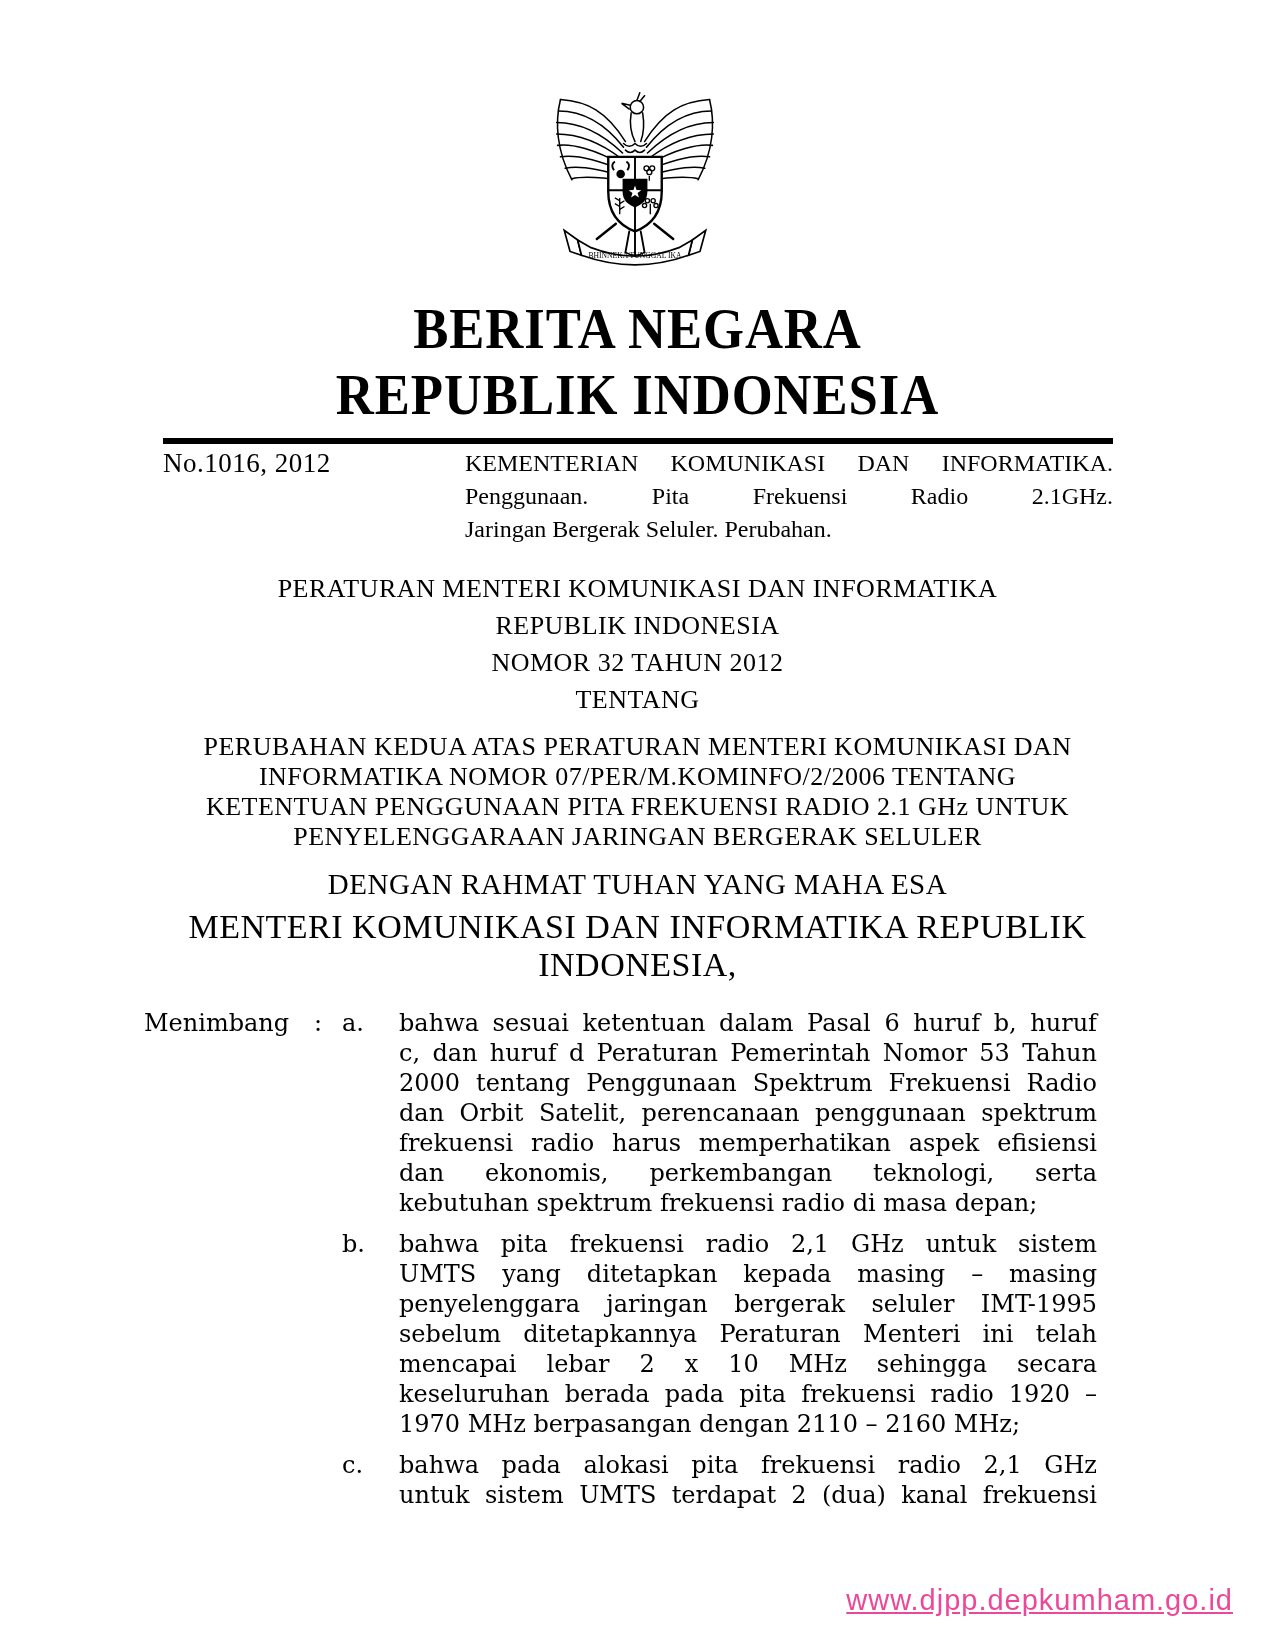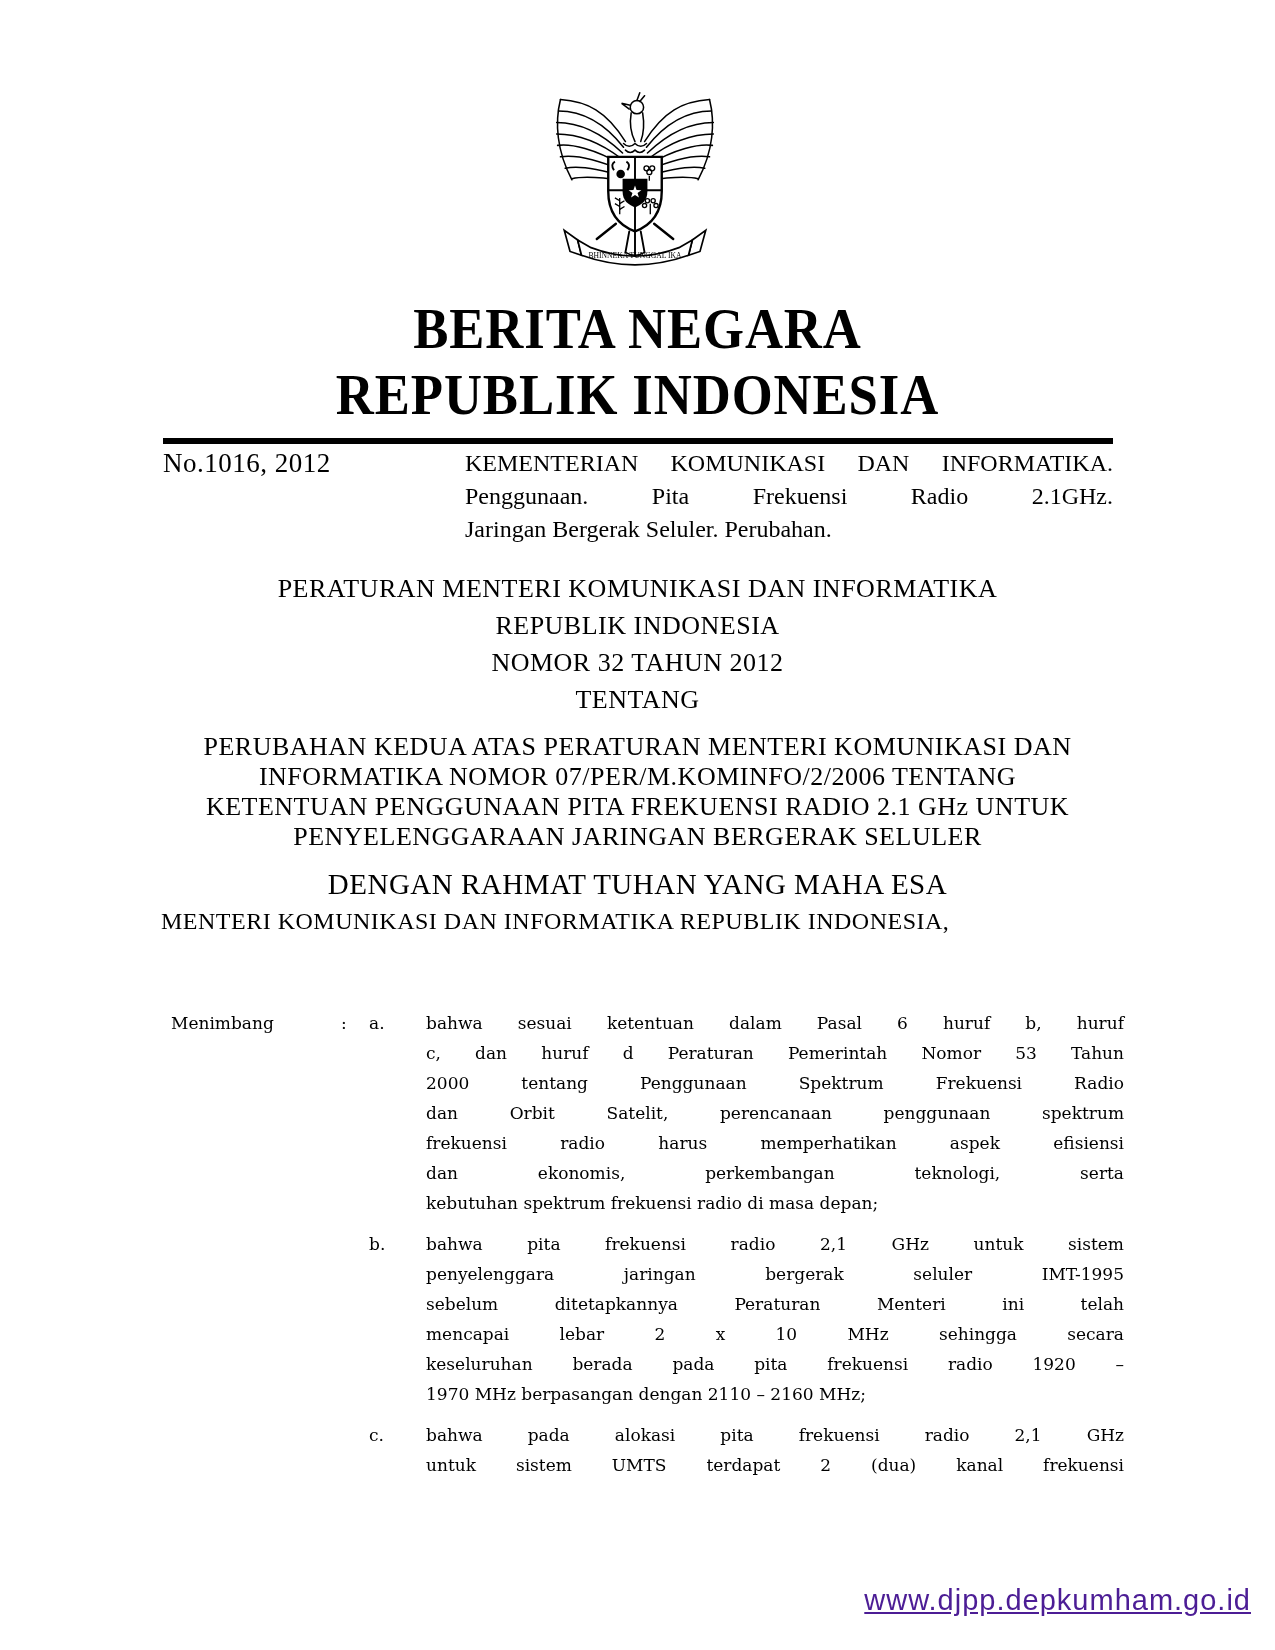--- a/index.html
+++ b/index.html
@@ -22,34 +22,34 @@
   .tline{text-align:justify;text-align-last:justify;}
   .tline.tlast{text-align-last:left;}
   .center-lines .tline{text-align:center;text-align-last:center;}
 
   .heading{position:absolute;left:161px;top:570px;width:953px;
            font-family:"Liberation Serif", serif;font-size:26px;line-height:37px;letter-spacing:0.5px;}
   .heading2{position:absolute;left:161px;top:732px;width:953px;
            font-family:"Liberation Serif", serif;font-size:26px;line-height:30px;letter-spacing:0.5px;}
   .invocation{position:absolute;left:161px;top:868px;width:953px;text-align:center;
            font-family:"Liberation Serif", serif;font-size:29px;letter-spacing:0.5px;}
-  .official{position:absolute;left:161px;top:908px;width:953px;text-align:left;
-           font-family:"Liberation Serif", serif;font-size:24px;letter-spacing:0.5px;}
+  .official{position:absolute;left:161px;top:908px;width:953px;text-align:center;
+           font-family:"Liberation Serif", serif;font-size:34px;letter-spacing:0.5px;}
 
-  .considerations{position:absolute;left:171px;top:1008px;width:953px;
-                  font-size:17px;line-height:30px;}
+  .considerations{position:absolute;left:144px;top:1008px;width:953px;
+                  font-size:24px;line-height:30px;}
   .c-item{display:flex;}
   .c-item + .c-item{margin-top:11px;}
   .c-label{width:170px;}
   .c-colon{width:28px;}
   .c-marker{width:57px;}
   .c-lines{width:698px;}
 
-  .watermark{position:absolute;right:24px;top:1584px;
-             font-family:"Liberation Sans", sans-serif;font-size:29px;color:#4c1d95;
+  .watermark{position:absolute;right:42px;top:1584px;
+             font-family:"Liberation Sans", sans-serif;font-size:29px;color:#ec4899;
              text-decoration:underline;letter-spacing:1px;}
 </style>
 </head>
 <body>
 
 <div class="page">
 
   <svg id="emblem" viewBox="0 0 180 190" xmlns="http://www.w3.org/2000/svg">
     <g stroke="#000" fill="none" stroke-width="1.6" stroke-linecap="round">
 
@@ -159,20 +159,21 @@
           <div class="tline">dan ekonomis, perkembangan teknologi, serta</div>
           <div class="tline tlast">kebutuhan spektrum frekuensi radio di masa depan;</div>
         </div>
     </div>
     <div class="c-item">
       <div class="c-label"></div>
       <div class="c-colon"></div>
       <div class="c-marker">b.</div>
       <div class="c-lines">
           <div class="tline">bahwa pita frekuensi radio 2,1 GHz untuk sistem</div>
+          <div class="tline">UMTS yang ditetapkan kepada masing – masing</div>
           <div class="tline">penyelenggara jaringan bergerak seluler IMT-1995</div>
           <div class="tline">sebelum ditetapkannya Peraturan Menteri ini telah</div>
           <div class="tline">mencapai lebar 2 x 10 MHz sehingga secara</div>
           <div class="tline">keseluruhan berada pada pita frekuensi radio 1920 –</div>
           <div class="tline tlast">1970 MHz berpasangan dengan 2110 – 2160 MHz;</div>
         </div>
     </div>
     <div class="c-item">
       <div class="c-label"></div>
       <div class="c-colon"></div>

